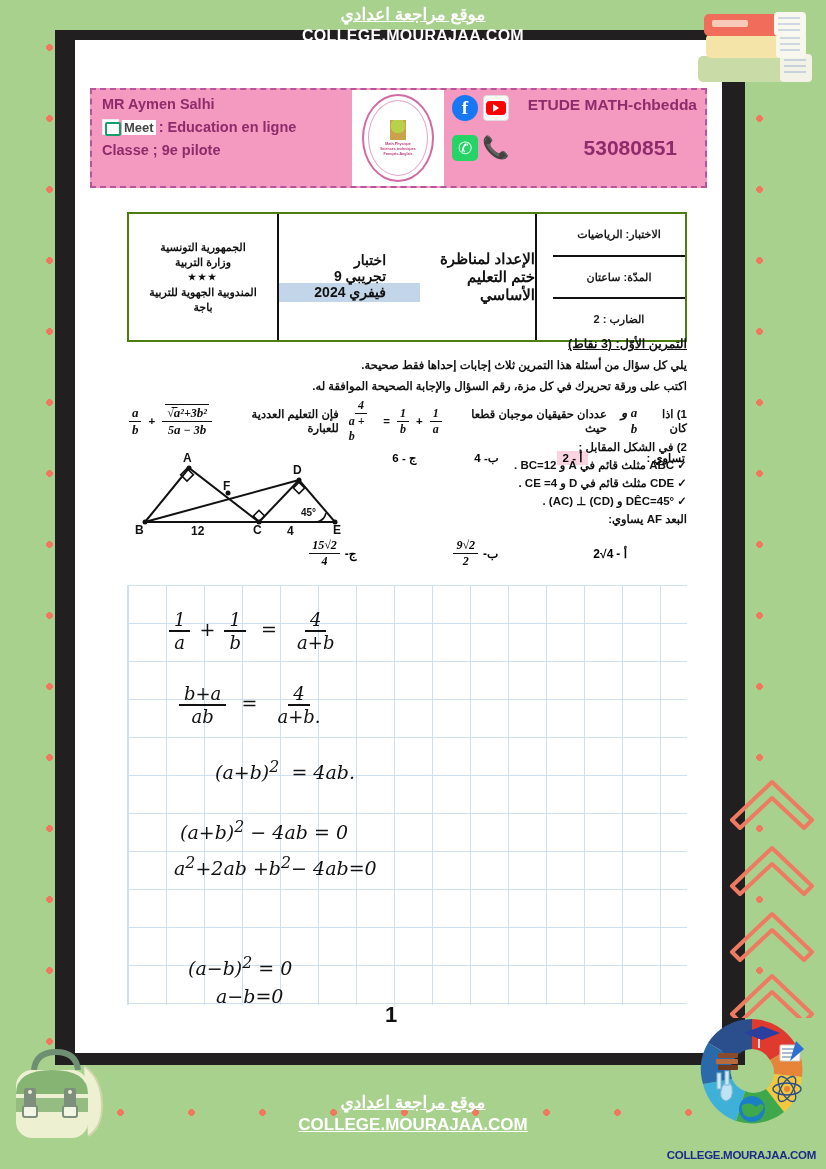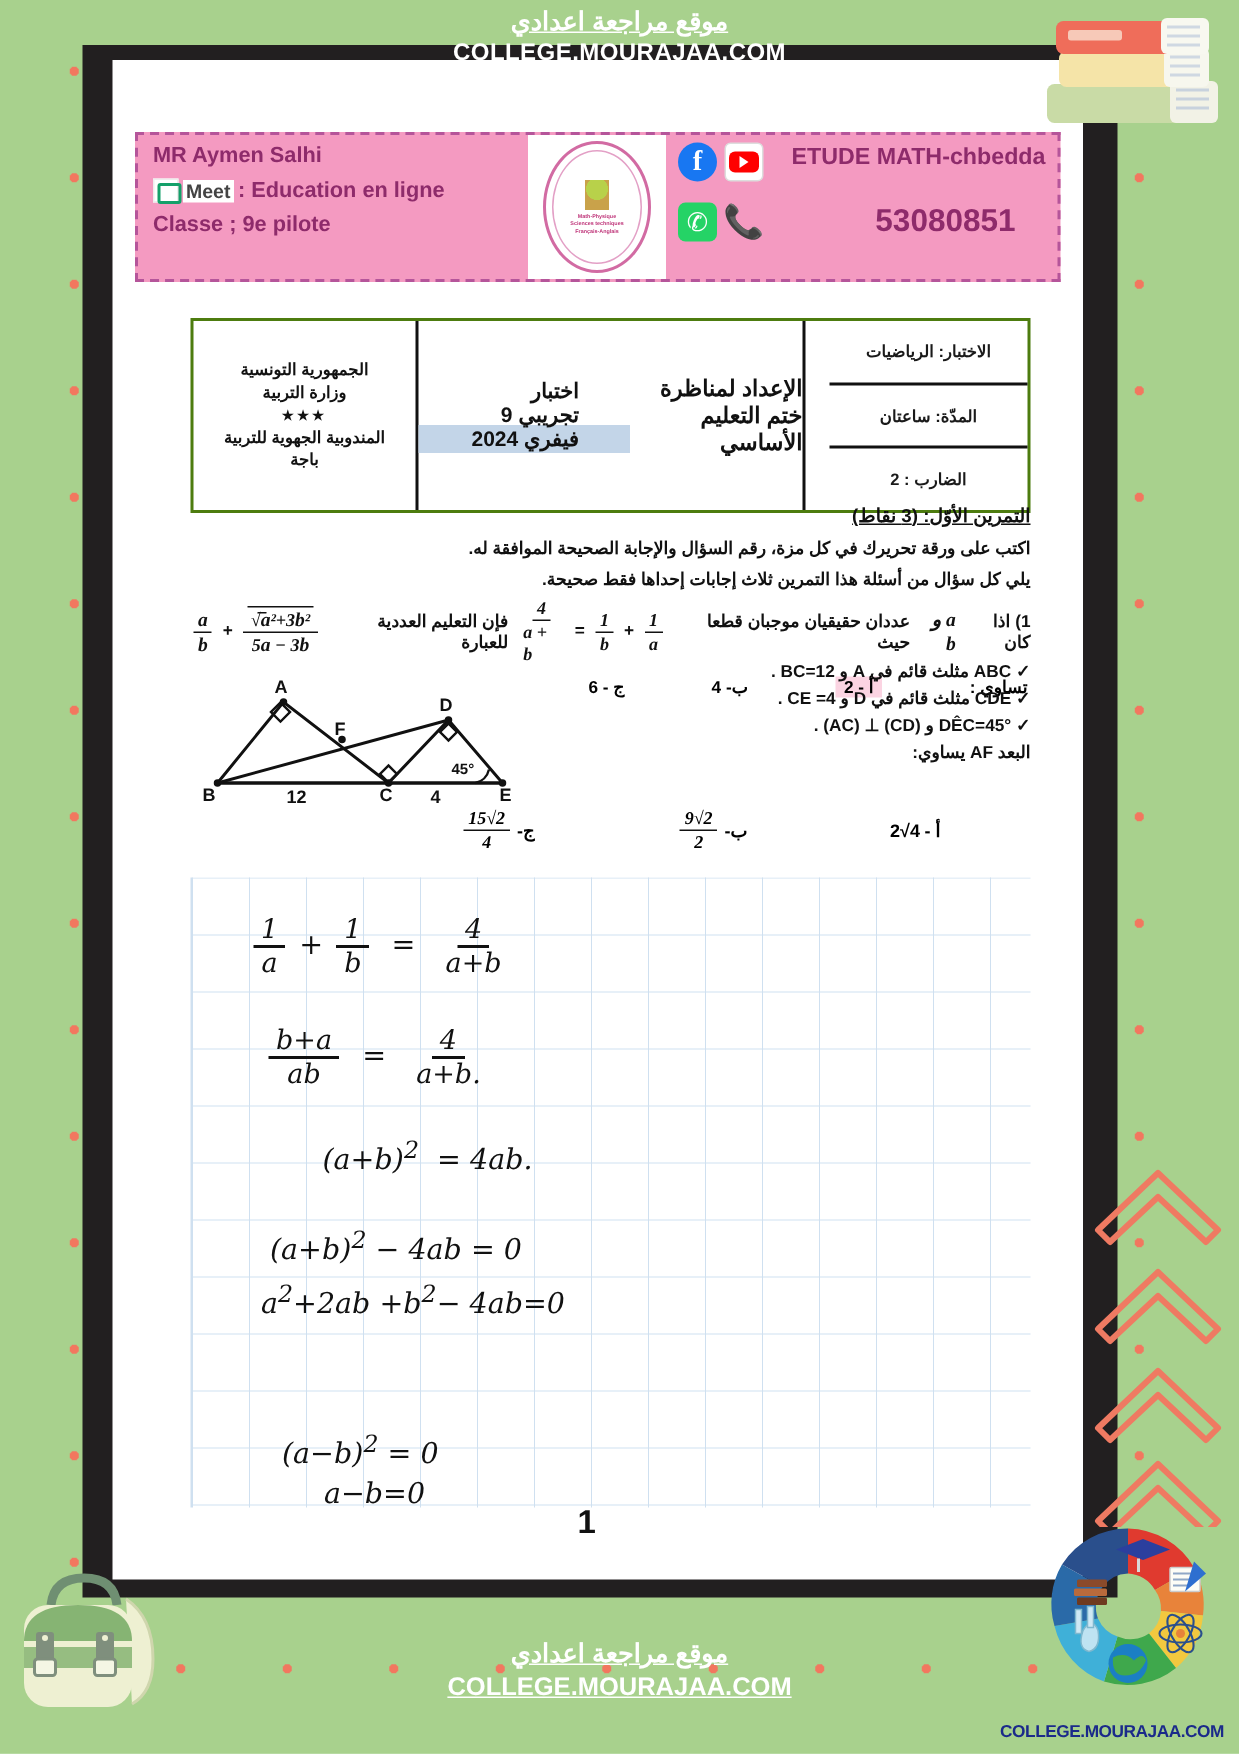--- a/index.html
+++ b/index.html
@@ -275,22 +275,22 @@
       </div>
       <div class="col c1">
         <div class="cell">الاختبار: الرياضيات</div>
         <div class="cell">المدّة: ساعتان</div>
         <div class="cell">الضارب : 2</div>
       </div>
     </div>
 
     <div class="exblock">
       <div class="ex-title">التمرين الأوّل: (3 نقاط)</div>
+      <div class="ex-line">يلي كل سؤال من أسئلة هذا التمرين ثلاث إجابات إحداها فقط صحيحة.</div>
       <div class="ex-line">اكتب على ورقة تحريرك في كل مزة، رقم السؤال والإجابة الصحيحة الموافقة له.</div>
-      <div class="ex-line">يلي كل سؤال من أسئلة هذا التمرين ثلاث إجابات إحداها فقط صحيحة.</div>
     </div>
 
     <div class="q1">
       <div class="q1row">
         <span>1) اذا كان</span>
         <span class="mi">a و b</span>
         <span>عددان حقيقيان موجبان قطعا حيث</span>
         <span class="frac">
             <span class="num">1</span>
             <span class="den">a</span>
@@ -354,20 +354,21 @@
             <circle cx="18" cy="76" r="2.5"></circle>
           <circle cx="132" cy="76" r="2.5"></circle>
             <circle cx="172" cy="34" r="2.5"></circle>
           <circle cx="208" cy="76" r="2.5"></circle>
             <circle cx="101" cy="47" r="2.5"></circle>
         </g>
       </svg>
     </div>
 
     <div class="q2">
+      <div>2) في الشكل المقابل :</div>
       <div class="bullets">✓ <span>ABC مثلث قائم في A و BC=12 .</span></div>
       <div class="bullets">✓ <span>CDE مثلث قائم في D و CE =4 .</span></div>
       <div class="bullets">✓ <span>DÊC=45° و (CD) ⊥ (AC) .</span></div>
       <div>البعد AF يساوي:</div>
     </div>
 
     <div class="q2opts">
       <span class="item">
         <span>أ -</span>
           <span>4√2</span>

